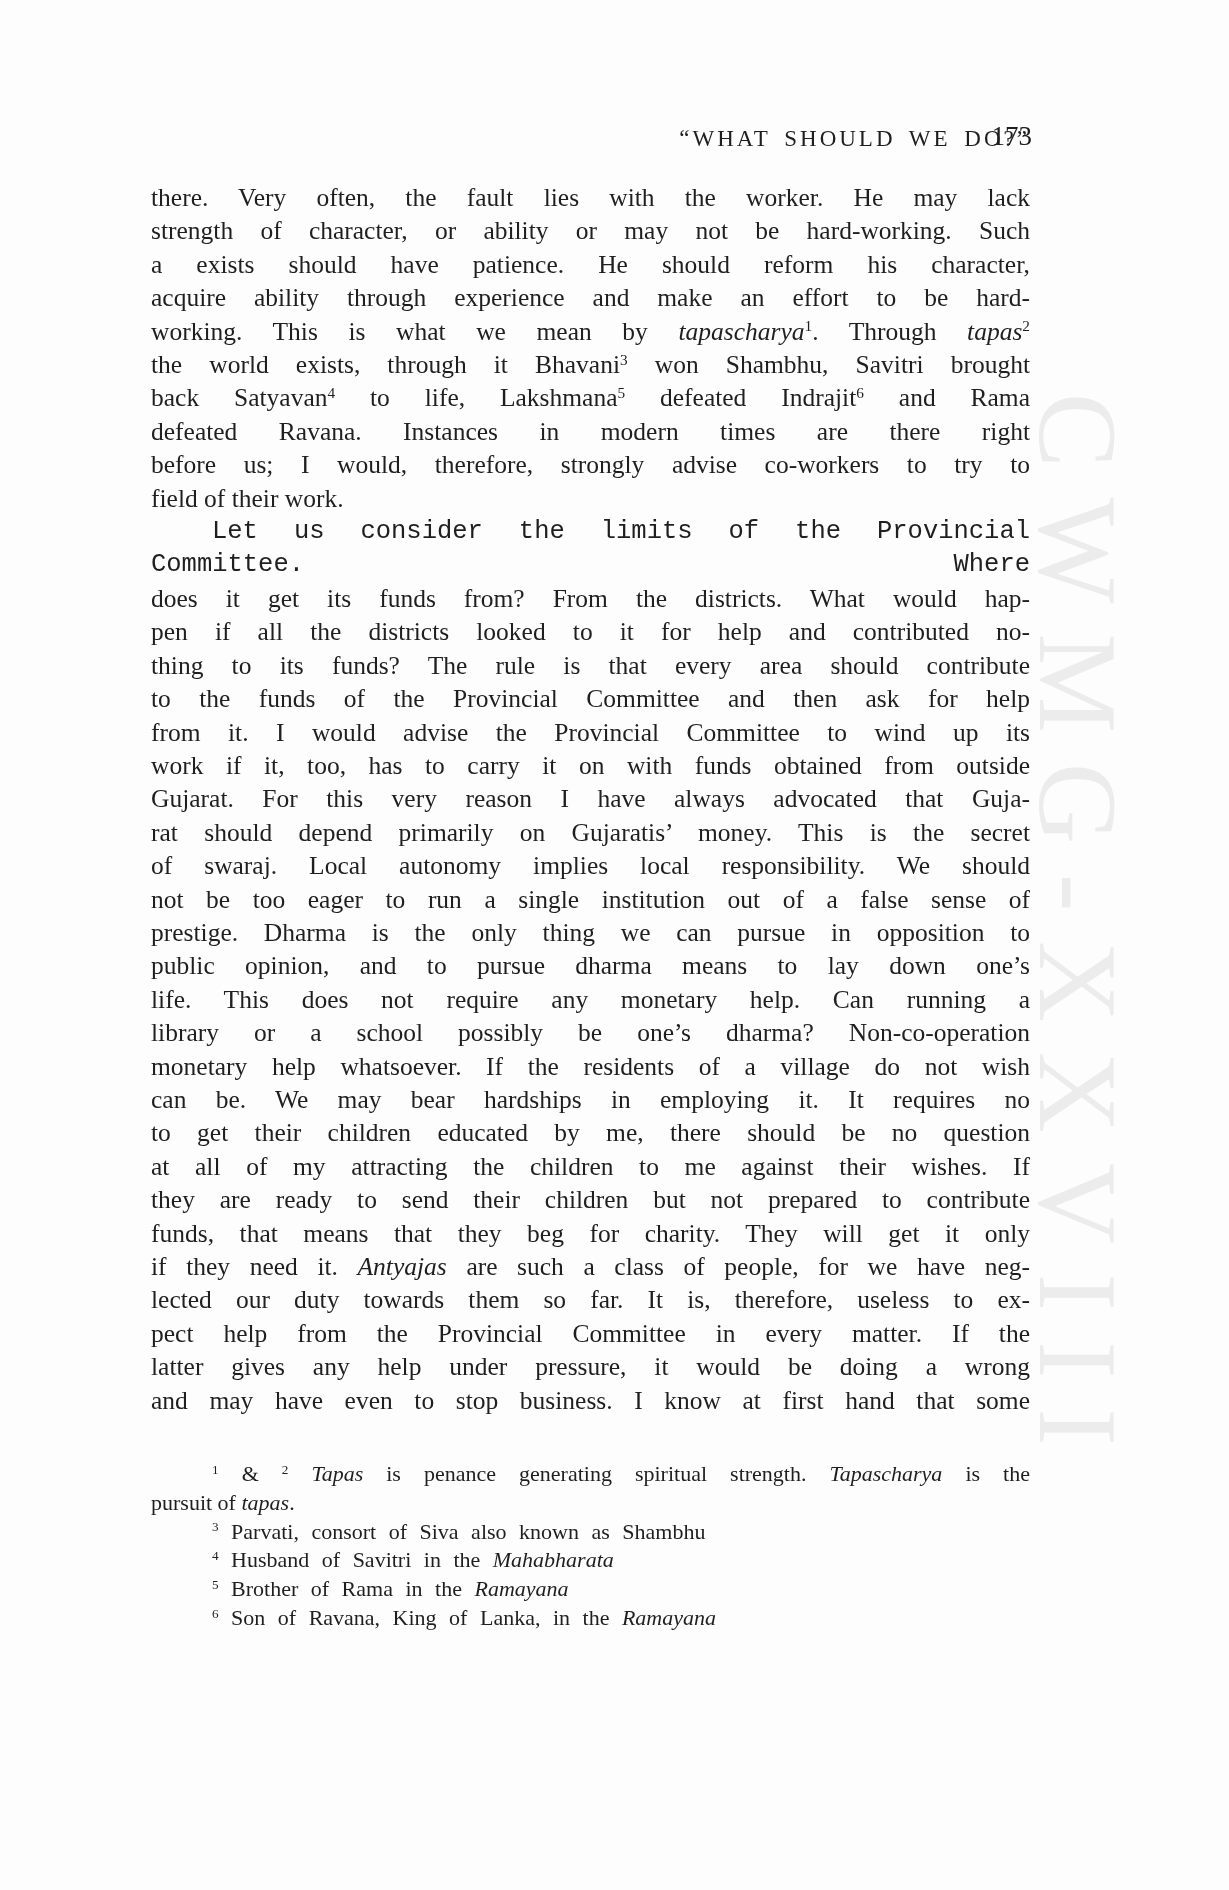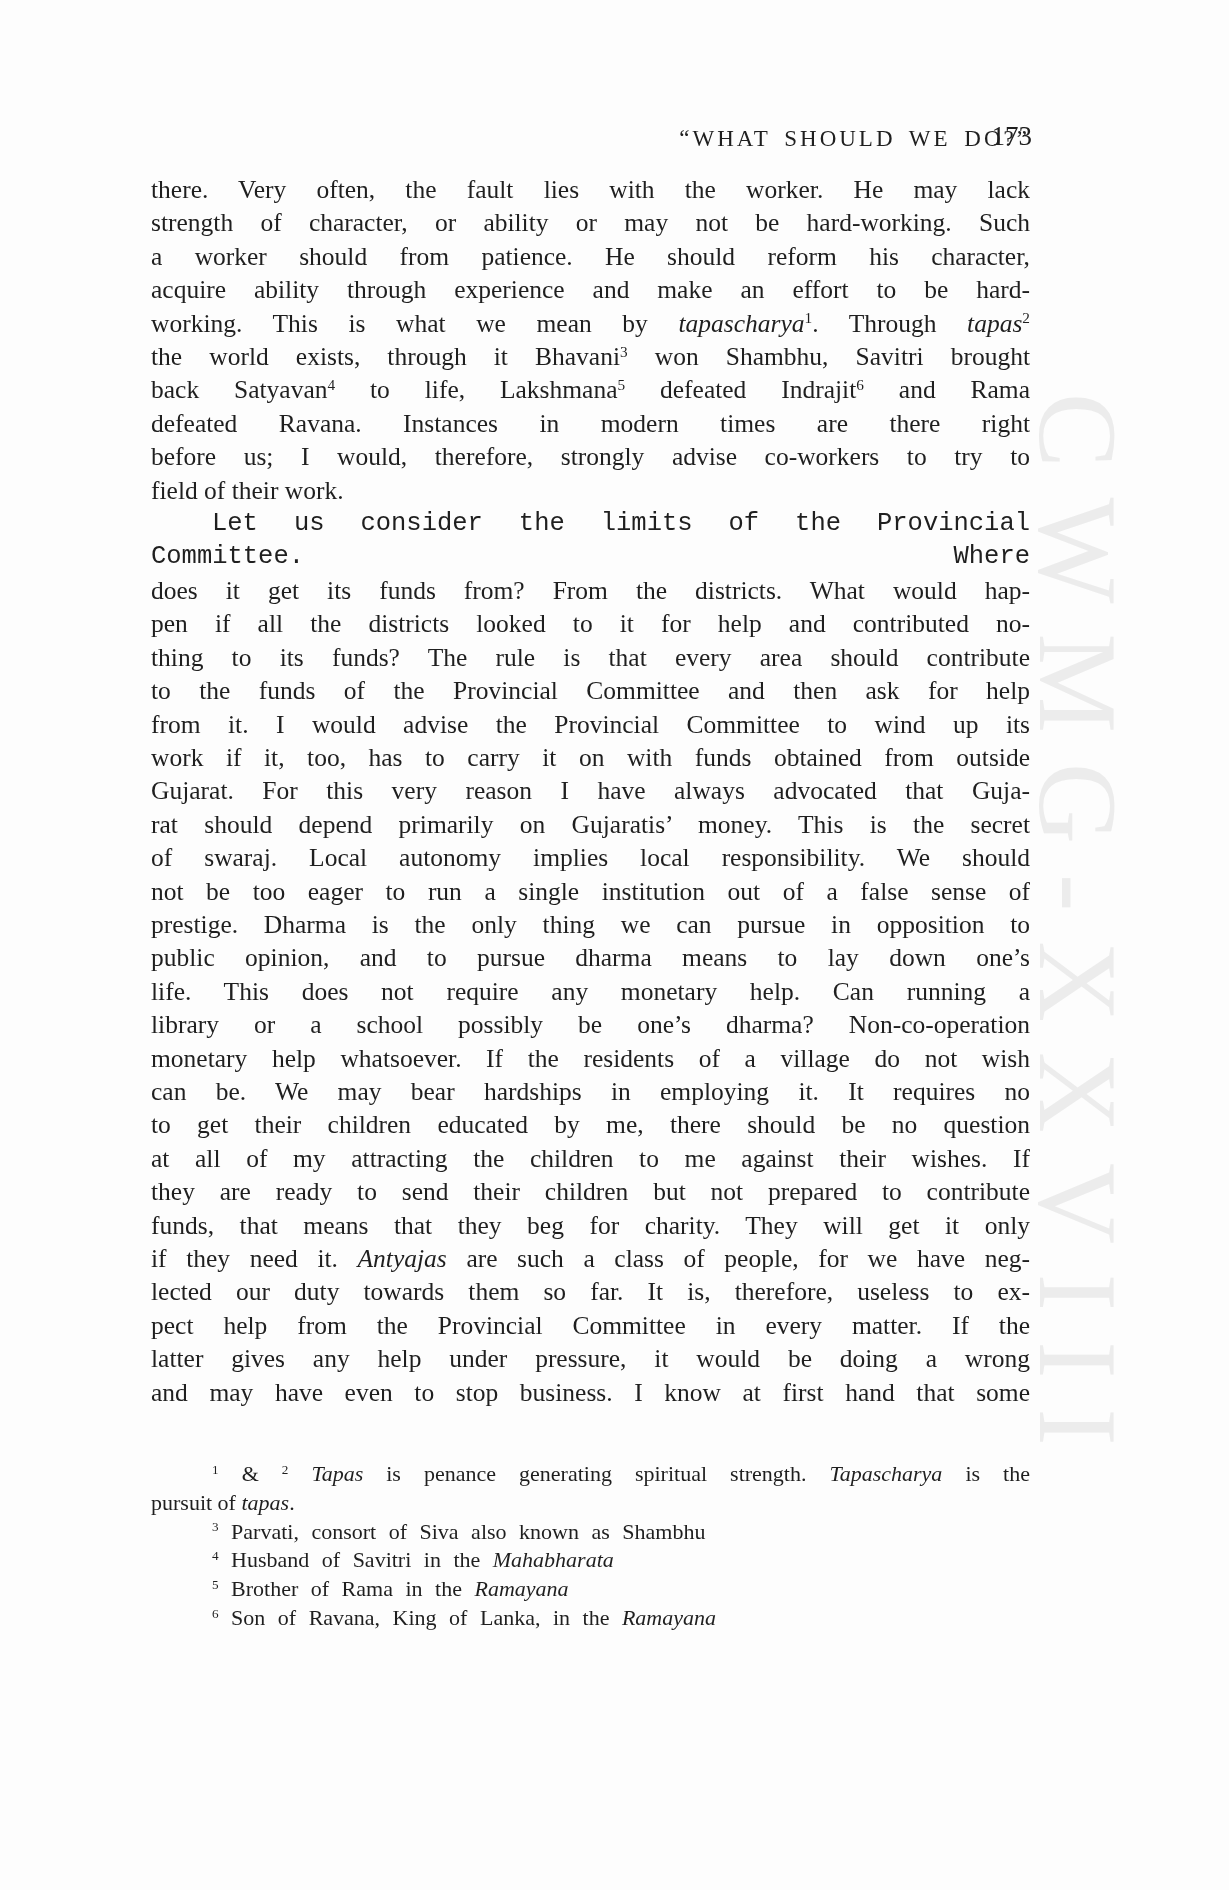--- a/index.html
+++ b/index.html
@@ -44,21 +44,21 @@
     position: absolute;
     left: 880px;
     top: 121px;
     width: 152px;
     text-align: right;
     font-size: 27px;
   }
   .body-text {
     position: absolute;
     left: 151px;
-    top: 173px;
+    top: 181px;
     width: 879px;
     font-size: 25.5px;
     line-height: 33.4px;
   }
   .line { text-align: justify; text-align-last: justify; }
   .line.indent { text-indent: 61px; font-family: Liberation Mono, monospace; }
   .line.plain { text-align-last: left; }
   .footnotes {
     position: absolute;
     left: 151px;
@@ -86,21 +86,21 @@
 <div class="page" style="background: rgb(253, 253, 253); color: rgb(31, 31, 31);">
   <div class="watermark" style="color: rgb(236, 236, 236);">CWMG-XXVIII</div>
   <div class="running-header">
     <span>“WHAT SHOULD WE DO?”</span>
   </div>
   <div class="page-number">173</div>
   <div class="body-text" id="body-text">
       <div>
         <div class="line"><span>there. Very often, the fault lies with the worker. He may lack</span></div>
         <div class="line"><span>strength of character, or ability or may not be hard-working. Such</span></div>
-        <div class="line"><span>a worker should from patience. He should reform his character,</span></div>
+        <div class="line"><span>a exists should have patience. He should reform his character,</span></div>
         <div class="line"><span>acquire ability through experience and make an effort to be hard-</span></div>
         <div class="line"><span>working. This is what we mean by </span><i>tapascharya</i><sup>1</sup><span>. Through </span><i>tapas</i><sup>2</sup></div>
         <div class="line"><span>the world exists, through it Bhavani</span><sup>3</sup><span> won Shambhu, Savitri brought</span></div>
         <div class="line"><span>back Satyavan</span><sup>4</sup><span> to life, Lakshmana</span><sup>5</sup><span> defeated Indrajit</span><sup>6</sup><span> and Rama</span></div>
         <div class="line"><span>defeated Ravana. Instances in modern times are there right</span></div>
         <div class="line"><span>before us; I would, therefore, strongly advise co-workers to try to</span></div>
         <div class="line plain"><span>field of their work.</span></div>
       </div>
       <div>
         <div class="line indent"><span>Let us consider the limits of the Provincial Committee. Where</span></div>

